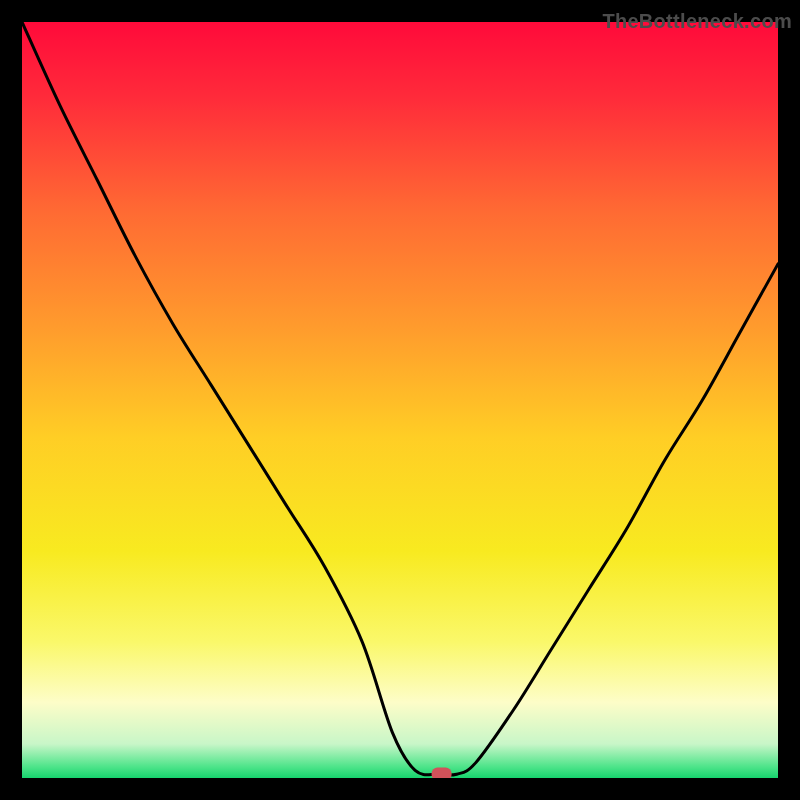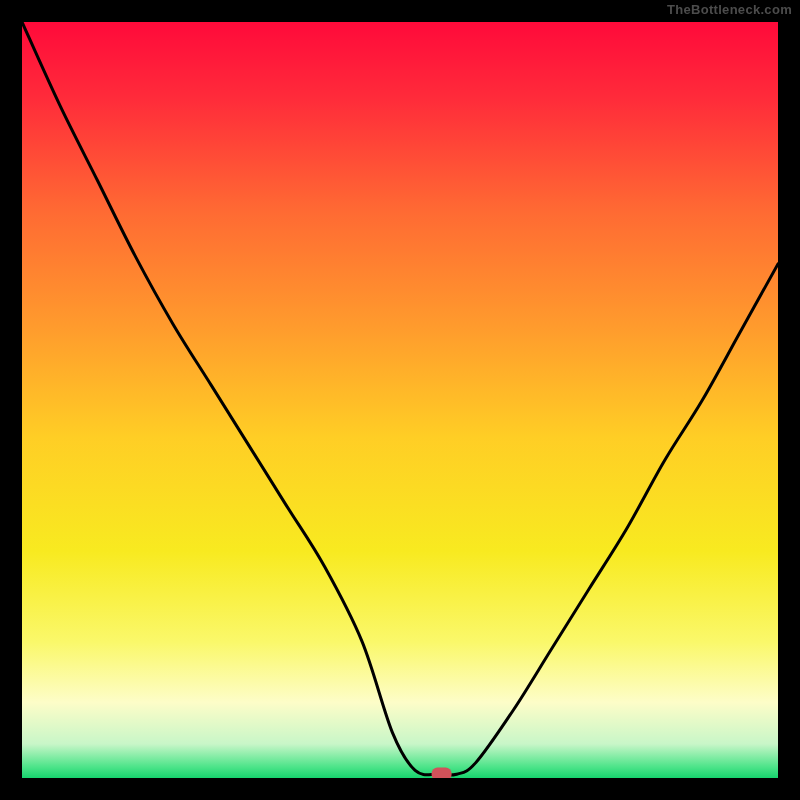--- a/index.html
+++ b/index.html
@@ -14,24 +14,24 @@
   .frame {
     position: absolute;
     left: 22px;
     top: 22px;
     width: 756px;
     height: 756px;
     background: #000;
   }
   .watermark {
     position: absolute;
-    top: 2px;
+    top: 10px;
     right: 8px;
     color: #4c4c4c;
-    font-size: 13px;
+    font-size: 20px;
     font-weight: 600;
     letter-spacing: 0.3px;
     z-index: 10;
     pointer-events: none;
   }
   svg {
     display: block;
   }
 </style>
 </head>

